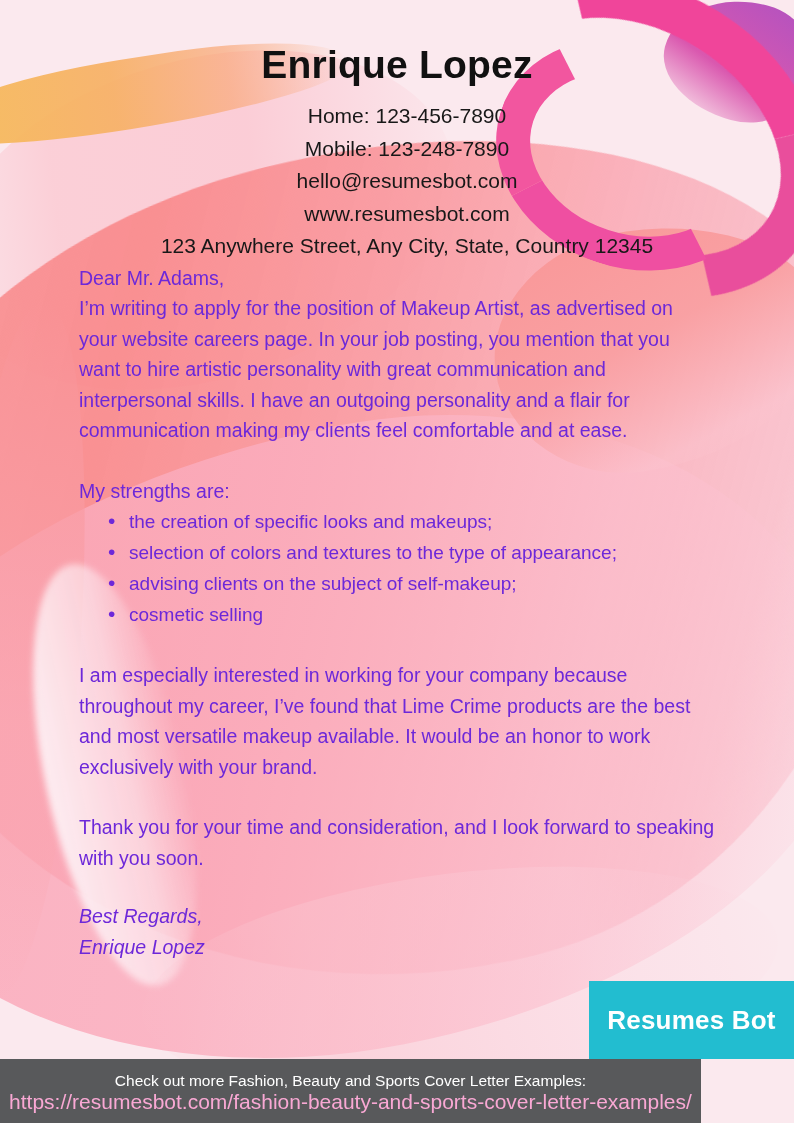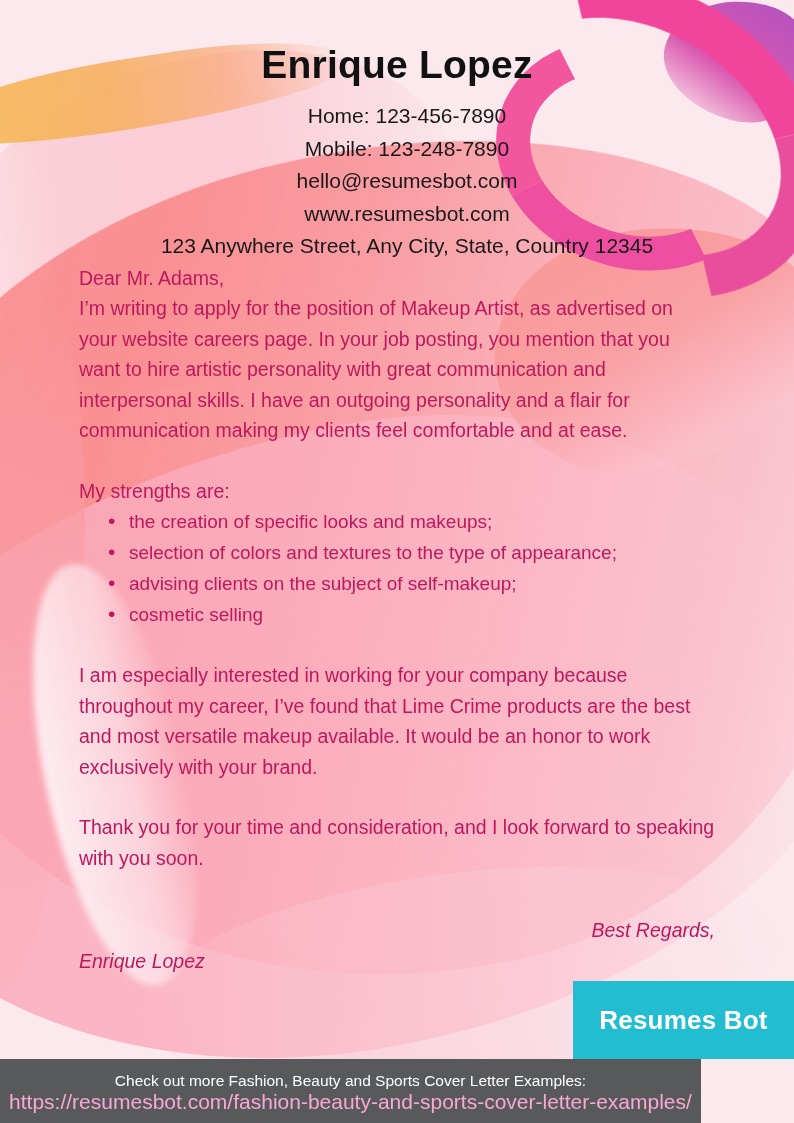--- a/index.html
+++ b/index.html
@@ -210,21 +210,21 @@
     font-size: 21px;
     color: #181818;
     line-height: 32.5px;
     white-space: nowrap;
     padding-left: 20px;
   }
 
   .body-text {
     margin: 0;
     padding: 0 79px 0 79px;
-    color: #be185d;
+    color: #6d28d9;
     font-size: 19.5px;
     line-height: 30.5px;
   }
   .salutation {
     margin-top: 54px;
   }
   .para {
     margin: 0;
   }
   .gap {
@@ -245,33 +245,32 @@
     content: "•";
     position: absolute;
     left: 2px;
     top: -1px;
     font-size: 21px;
     line-height: 31px;
   }
 
   .signoff {
     font-style: italic;
-    margin-top: 42px;
-    text-align: right;
+    margin-top: 28px;
   }
   .signature-name {
     font-style: italic;
   }
 
   
   .logo-badge {
     position: absolute;
     right: 0;
     bottom: 64px;
-    width: 221px;
+    width: 205px;
     height: 78px;
     background: #22bdd0;
     display: flex;
     align-items: center;
     justify-content: center;
     z-index: 8;
   }
   .logo-badge span {
     color: #ffffff;
     font-size: 26px;

